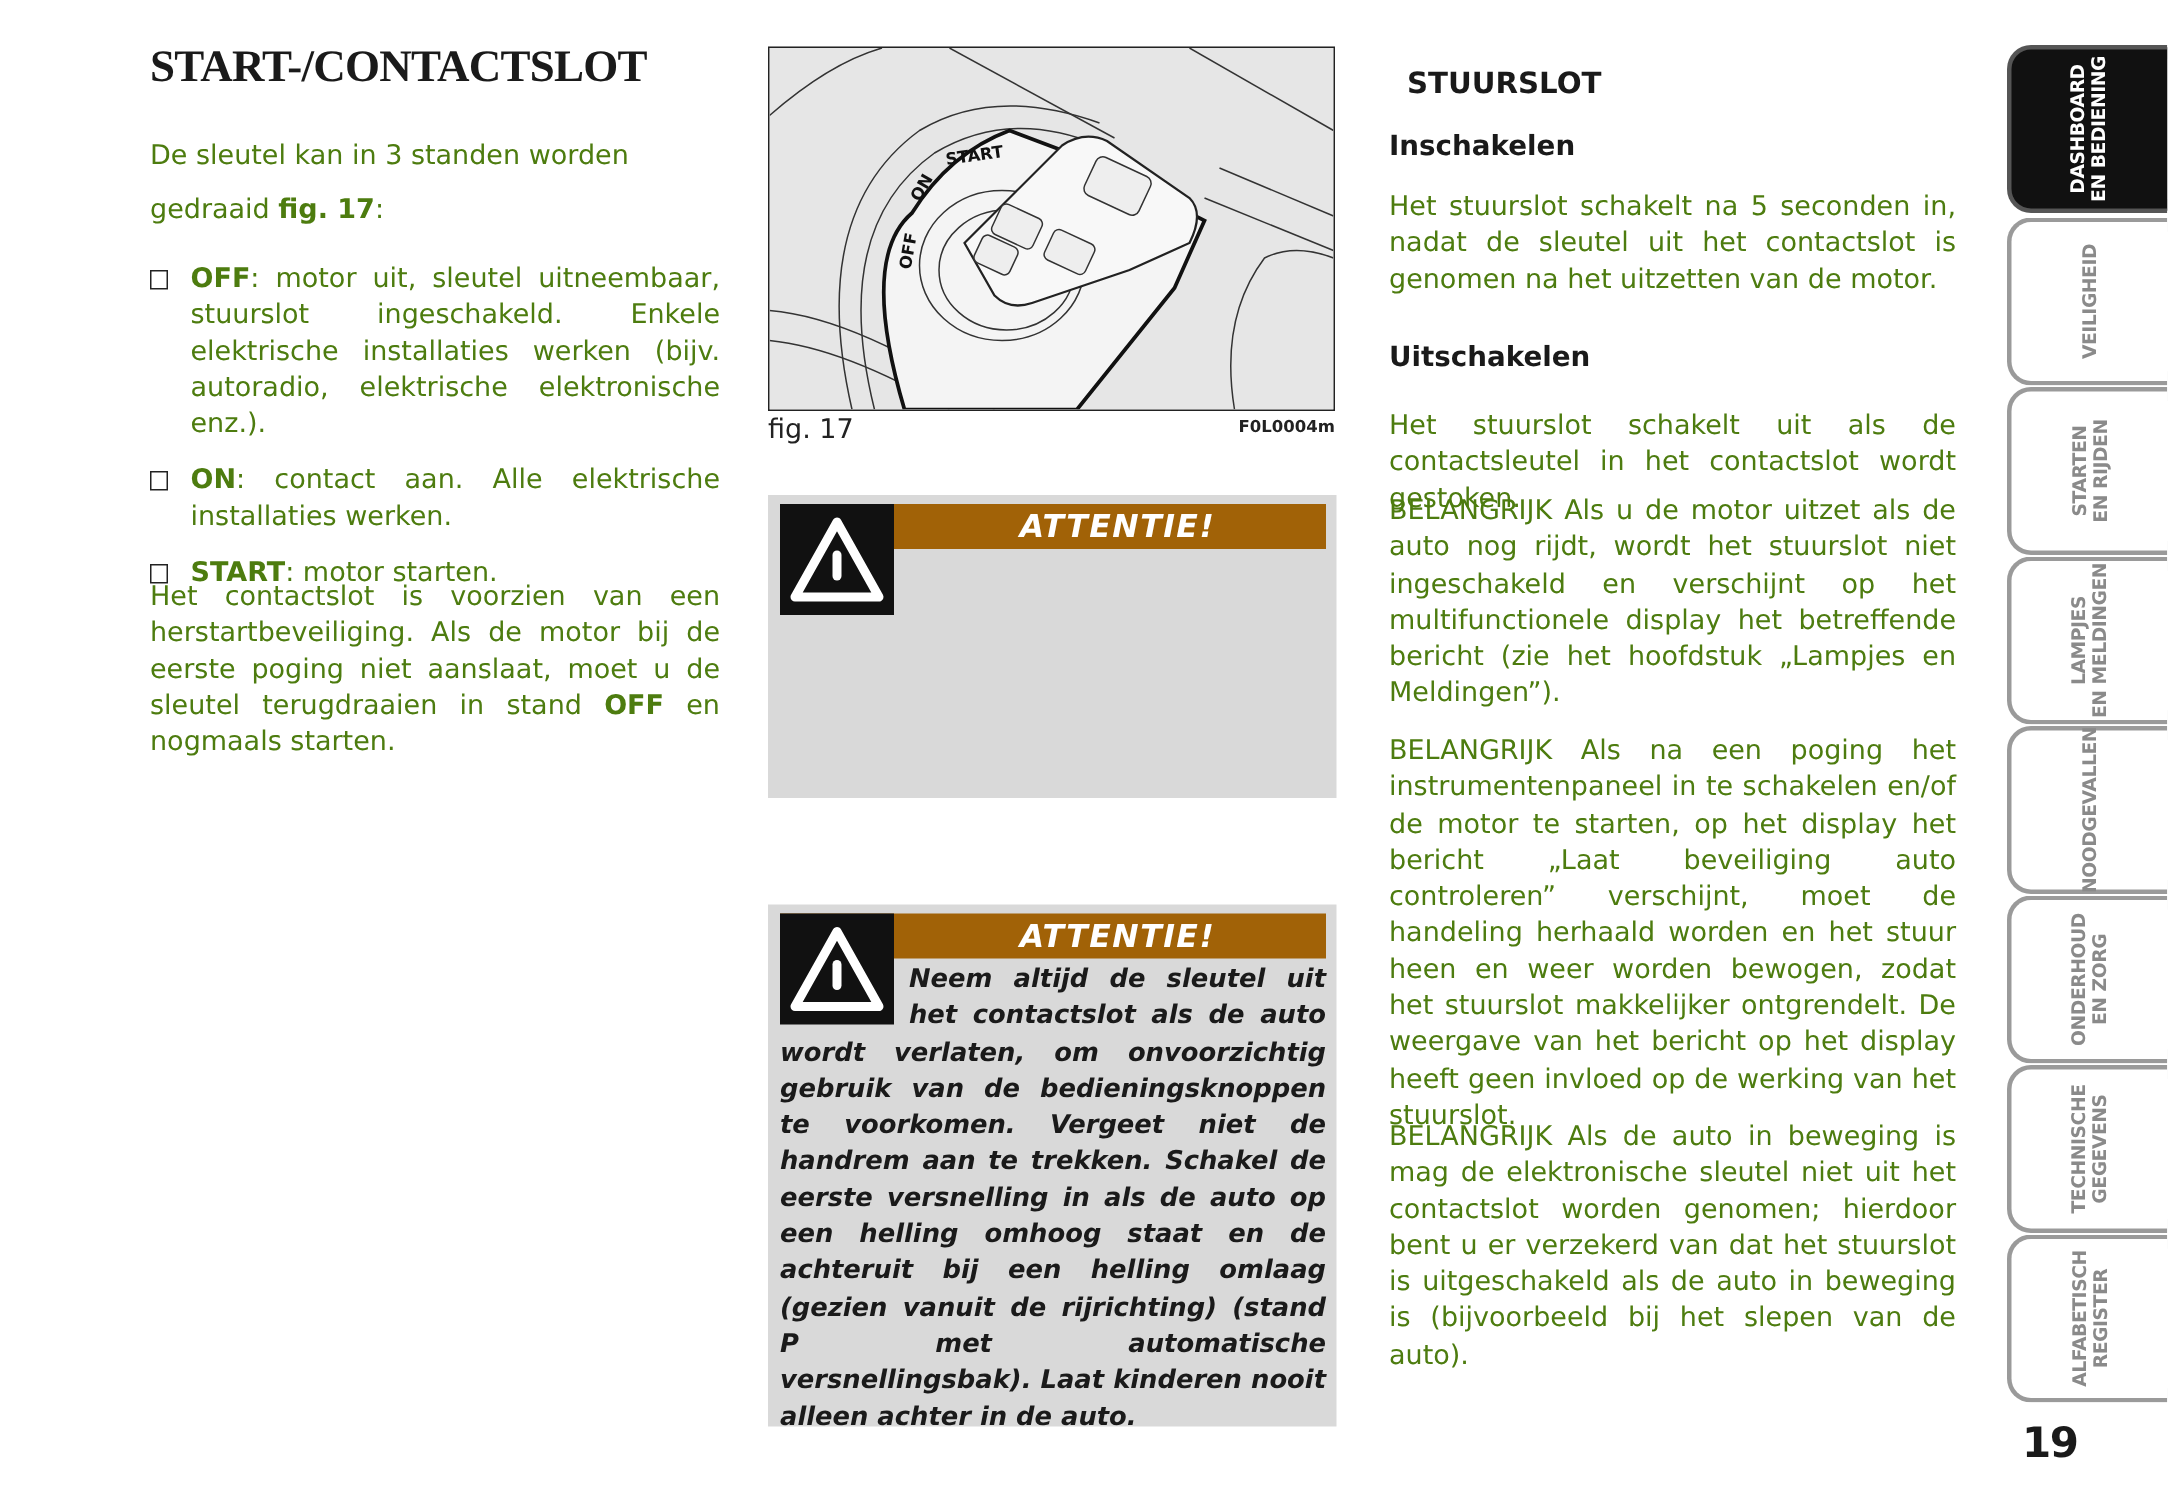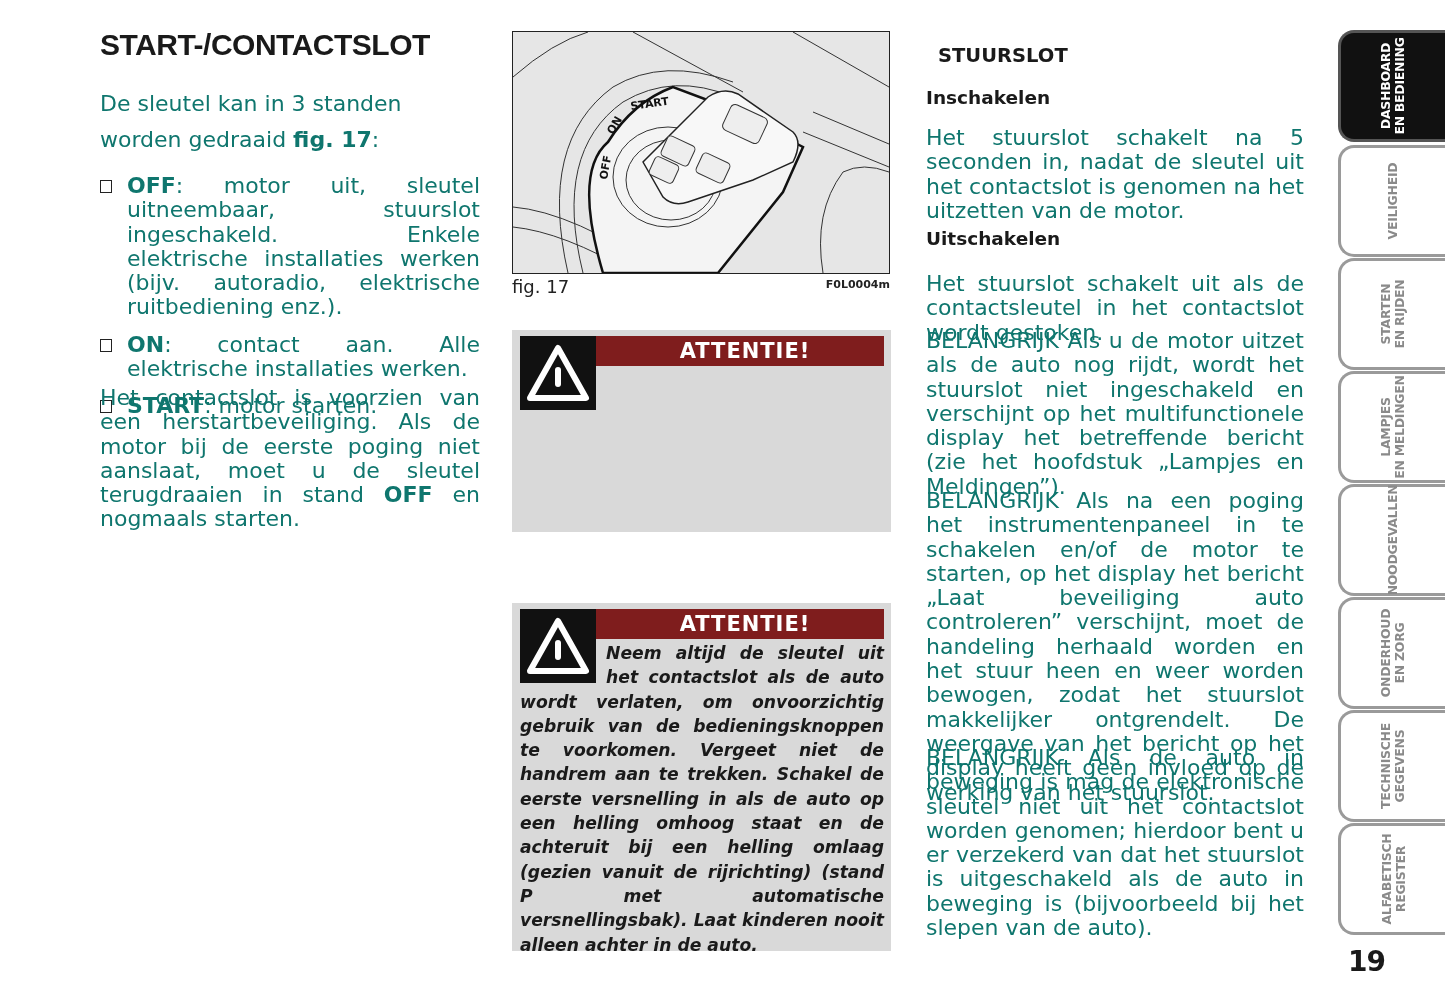--- a/index.html
+++ b/index.html
@@ -8,26 +8,26 @@
     background: #ffffff; color: #1a1a1a;
     font-family: "DejaVu Sans", sans-serif;
   }
   .col { position: absolute; top: 0; }
   #col-left { left: 100px; width: 380px; }
   #col-mid { left: 512px; width: 380px; }
   #col-right { left: 926px; width: 380px; }
 
   .title {
     position: absolute; top: 28px; left: 0; margin: 0;
-    font-family: Liberation Sans, sans-serif; font-weight: bold;
+    font-family: Liberation Serif, serif; font-weight: bold;
     font-size: 30px; letter-spacing: -0.5px; color: #1a1a1a; white-space: nowrap;
   }
   .body-text {
-    font-family: "DejaVu Sans", sans-serif; font-size: 22px; line-height: 24.3px;
-    text-align: justify; margin: 0; color: #0f766e;
+    font-family: "DejaVu Sans", sans-serif; font-size: 18px; line-height: 24.3px;
+    text-align: justify; margin: 0; color: #4d7c0f;
   }
   .intro { position: absolute; top: 86px; left: 0; width: 380px; line-height: 36px; text-align: left; }
   .bullet-list { position: absolute; top: 174px; left: 0; width: 380px; margin: 0; padding: 0; list-style: none; }
   .bullet {
     position: relative; padding-left: 27px; margin-bottom: 13px;
   }
   .bullet .box {
     position: absolute; left: 0; top: 6px; width: 12px; height: 13px;
     border: 1.6px solid #222; border-left-width: 1.2px; border-bottom-width: 1.2px;
     box-sizing: border-box;
@@ -48,22 +48,22 @@
     position: absolute; left: 0; width: 379px; background: #d9d9d9;
     box-sizing: border-box; padding: 6px 7px 8px 8px;
   }
   #warn-1 { top: 330px; height: 202px; }
   #warn-2 { top: 603px; height: 348px; }
   .warn-icon {
     float: left; width: 76px; height: 74px; background: #111; margin: 0 10px 2px 0;
     display: flex; align-items: center; justify-content: center;
   }
   .warn-banner {
-    height: 30px; background: #7f1d1d; color: #fff; text-align: center;
-    font-family: "DejaVu Sans", sans-serif; font-weight: bold; 
+    height: 30px; background: #a16207; color: #fff; text-align: center;
+    font-family: "DejaVu Sans", sans-serif; font-weight: bold; font-style: italic;
     font-size: 21px; line-height: 30px; letter-spacing: 1px; margin-bottom: 2px;
   }
   .warn-text {
     font-family: "DejaVu Sans", sans-serif; font-weight: bold; font-style: italic;
     font-size: 17.2px; line-height: 24.3px; text-align: justify; color: #1a1a1a; margin: 0;
   }
 
   
   .h2 { position: absolute; left: 0; margin: 12px; font-weight: bold; font-size: 19.5px; color: #1a1a1a; }
   .h3 { position: absolute; left: 0; margin: 0; font-weight: bold; font-size: 18.5px; color: #1a1a1a; }
@@ -92,21 +92,21 @@
 <body>
 
 <div class="col" id="col-left">
   <h1 class="title">START-/CONTACTSLOT</h1>
   <p class="body-text intro">
     <span>De sleutel kan in 3 standen worden gedraaid </span><b>fig. 17</b><span>:</span>
   </p>
   <ul class="bullet-list">
     <li class="bullet body-text">
       <span class="box"></span>
-      <span class="term">OFF</span><span>: motor uit, sleutel uitneembaar, stuurslot ingeschakeld. Enkele elektrische installaties werken (bijv. autoradio, elektrische ruitbediening enz.).</span>
+      <span class="term">OFF</span><span>: motor uit, sleutel uitneembaar, stuurslot ingeschakeld. Enkele elektrische installaties werken (bijv. autoradio, elektrische elektronische enz.).</span>
     </li>
     <li class="bullet body-text">
       <span class="box"></span>
       <span class="term">ON</span><span>: contact aan. Alle elektrische installaties werken.</span>
     </li>
     <li class="bullet body-text">
       <span class="box"></span>
       <span class="term">START</span><span>: motor starten.</span>
     </li>
   </ul>

